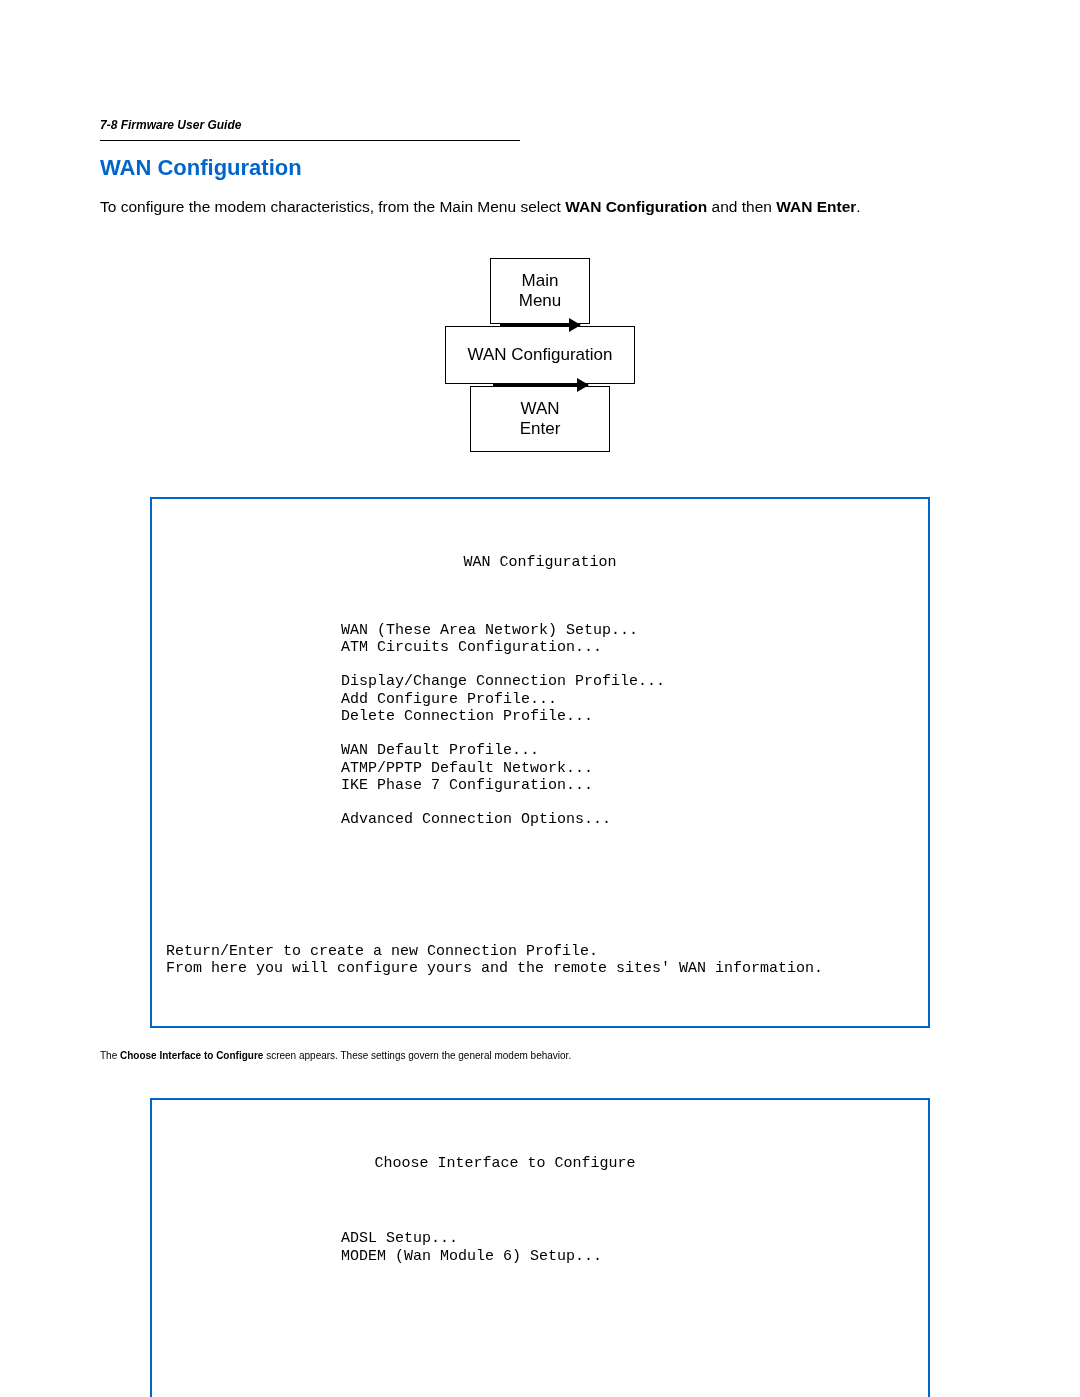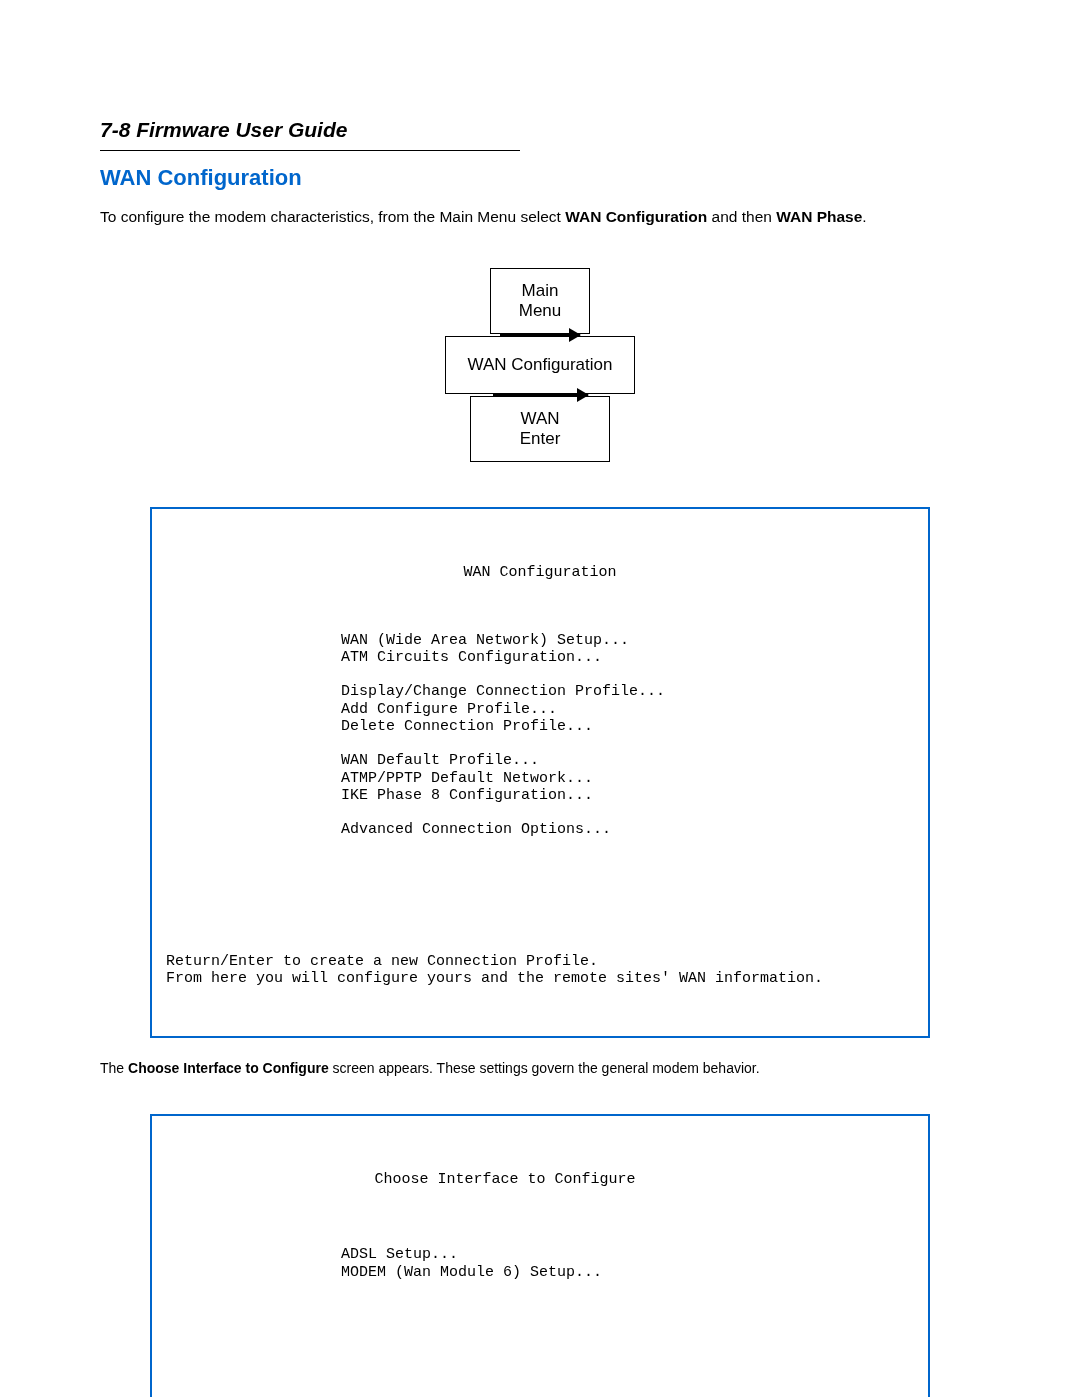--- a/index.html
+++ b/index.html
@@ -13,21 +13,21 @@
       background: #ffffff;
       font-family: Arial, Helvetica, sans-serif;
       position: relative;
     }
     .page {
       padding: 118px 100px 60px 100px;
     }
     .header-line {
       font-style: italic;
       font-weight: bold;
-      font-size: 21px;
+      font-size: 12px;
       color: #000;
       margin-bottom: 8px;
     }
     .header-rule {
       border: none;
       border-top: 1.5px solid #000;
       width: 420px;
       margin-bottom: 14px;
     }
     .section-heading {
@@ -99,21 +99,21 @@
       margin-bottom: 16px;
       white-space: normal;
     }
     .terminal .menu-block {
       margin-left: 175px;
     }
     .terminal .bottom-note {
       margin-top: 80px;
     }
     .mid-text {
-      font-size: 14px;
+      font-size: 10px;
       color: #000;
       line-height: 1.5;
       margin-bottom: 35px;
     }
     .terminal2 {
       border: 2.5px solid #0066cc;
       margin: 0 50px 20px 50px;
       padding: 20px 14px 14px 14px;
       font-family: "Courier New", Courier, monospace;
       font-size: 15px;
@@ -136,21 +136,21 @@
 <body>
 
 <div class="page">
 
   <div class="header-line">7-8  Firmware User Guide</div>
   <hr class="header-rule">
 
   <div class="section-heading">WAN Configuration</div>
 
   <div class="intro-text">
-    <span>To configure the modem characteristics, from the Main Menu select </span><b>WAN Configuration</b><span> and then </span><b>WAN Phase</b><span>.</span>
+    <span>To configure the modem characteristics, from the Main Menu select </span><b>WAN Configuration</b><span> and then </span><b>WAN Enter</b><span>.</span>
   </div>
 
   <div class="diagram">
     <div class="box box-small">
       <div>Main</div>
       <div>Menu</div>
     </div>
     <div class="arrow" style="width:80px;flex-grow:0;">
       <div class="arrow-head"></div>
     </div>
@@ -159,30 +159,30 @@
       <div class="arrow-head"></div>
     </div>
     <div class="box box-right">
       <div>WAN</div>
       <div>Enter</div>
     </div>
   </div>
 
   <div class="terminal">
     <div class="title-line">WAN Configuration</div>
-    <div class="menu-block"><span>WAN (Wide Area Network) Setup...</span>
+    <div class="menu-block"><span>WAN (These Area Network) Setup...</span>
 <span>ATM Circuits Configuration...</span>
 
 <span>Display/Change Connection Profile...</span>
 <span>Add Configure Profile...</span>
 <span>Delete Connection Profile...</span>
 
 <span>WAN Default Profile...</span>
 <span>ATMP/PPTP Default Network...</span>
-<span>IKE Phase 8 Configuration...</span>
+<span>IKE Phase 7 Configuration...</span>
 
 <span>Advanced Connection Options...</span></div>
     <div class="bottom-note"><span>Return/Enter to create a new Connection Profile.</span>
 <span>From here you will configure yours and the remote sites' WAN information.</span></div>
   </div>
 
   <div class="mid-text">
     <span>The </span><b>Choose Interface to Configure</b><span> screen appears. These settings govern the general modem behavior.</span>
   </div>
 

